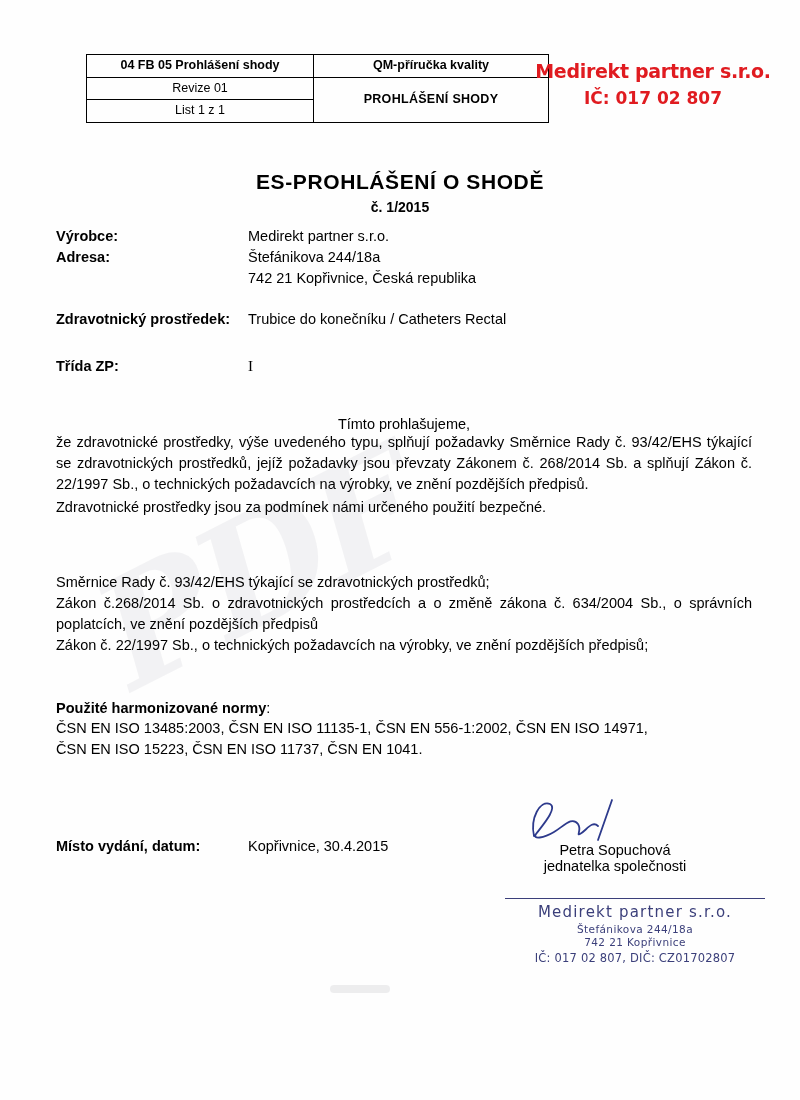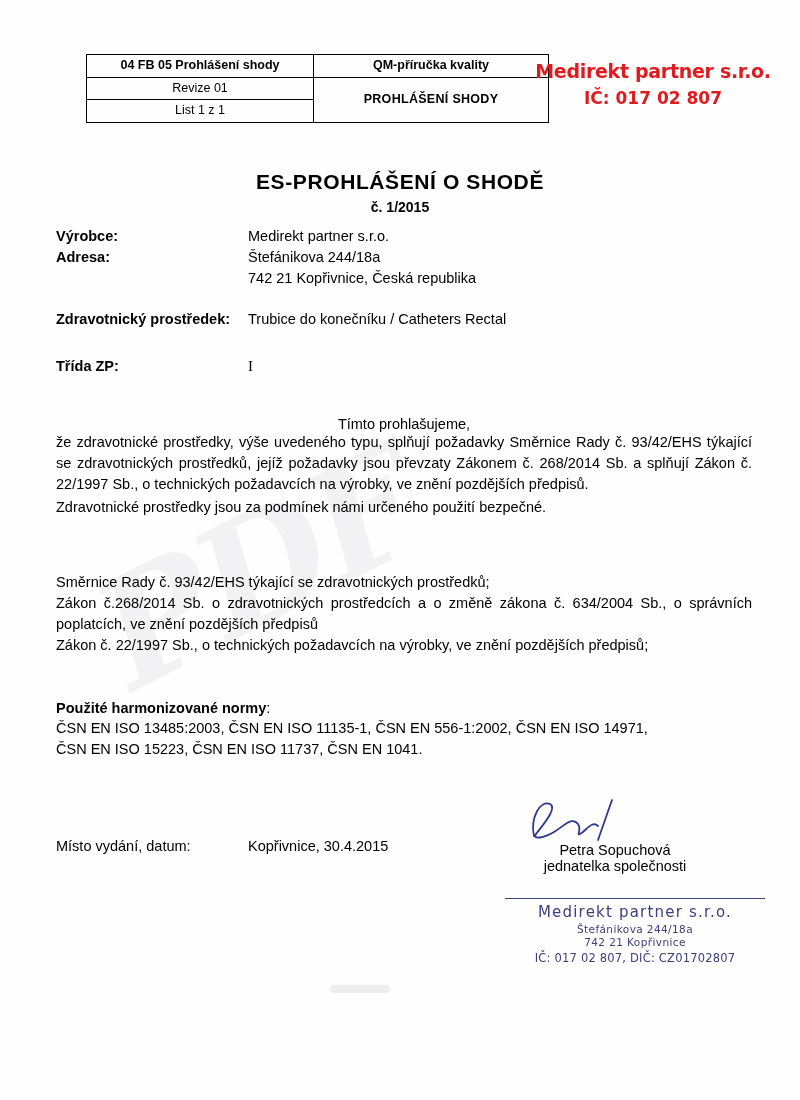--- a/index.html
+++ b/index.html
@@ -200,21 +200,21 @@
   
   .place-row {
     position: absolute;
     left: 56px;
     top: 836px;
     width: 420px;
     z-index: 2;
     display: flex;
     font-size: 14.5px;
   }
-  .place-row .flabel { width: 192px; font-weight: normal; }
+  .place-row .flabel { width: 192px; font-weight: bold; }
 
   .sign-block {
     position: absolute;
     left: 470px;
     top: 800px;
     width: 290px;
     text-align: center;
     z-index: 2;
     font-size: 14.5px;
   }

